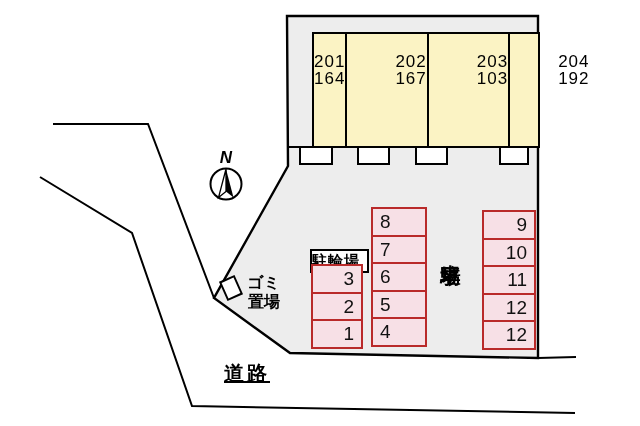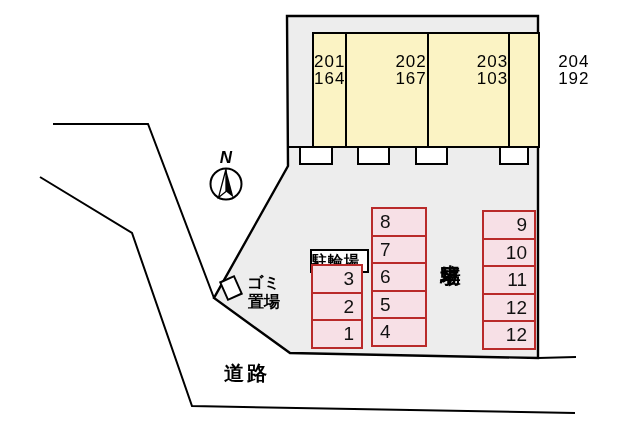--- a/index.html
+++ b/index.html
@@ -28,21 +28,21 @@
   .num-right{text-align:right;}
   .num-left{text-align:left;}
   #bikeLabel{
     left:310px;top:209px;width:59px;height:24px;background:#fff;border:2px solid #000;
     font-weight:bold;font-size:15px;line-height:20px;text-align:left;letter-spacing:1px;margin-top:40px;
   }
   #parkingLabel{
     left:438px;top:248px;height:70px;writing-mode:vertical-rl;text-orientation:upright;
     font-weight:bold;font-size:20px;letter-spacing:1px;
   }
-  #roadLabel{left:224px;top:360px;font-weight:bold;font-size:20px;letter-spacing:3px;}
+  #roadLabel{left:224px;top:360px;font-weight:bold;font-size:20px;letter-spacing:3px;text-decoration:underline;}
   #garbageLabel{left:234px;top:273px;width:46px;text-align:right;
     font-weight:bold;font-size:16px;line-height:19px;}
   #northLabel{left:216px;top:148px;width:20px;text-align:center;
     font-style:italic;font-weight:bold;font-size:17px;}
 </style>
 </head>
 <body>
 
 <div id="canvas">
 

